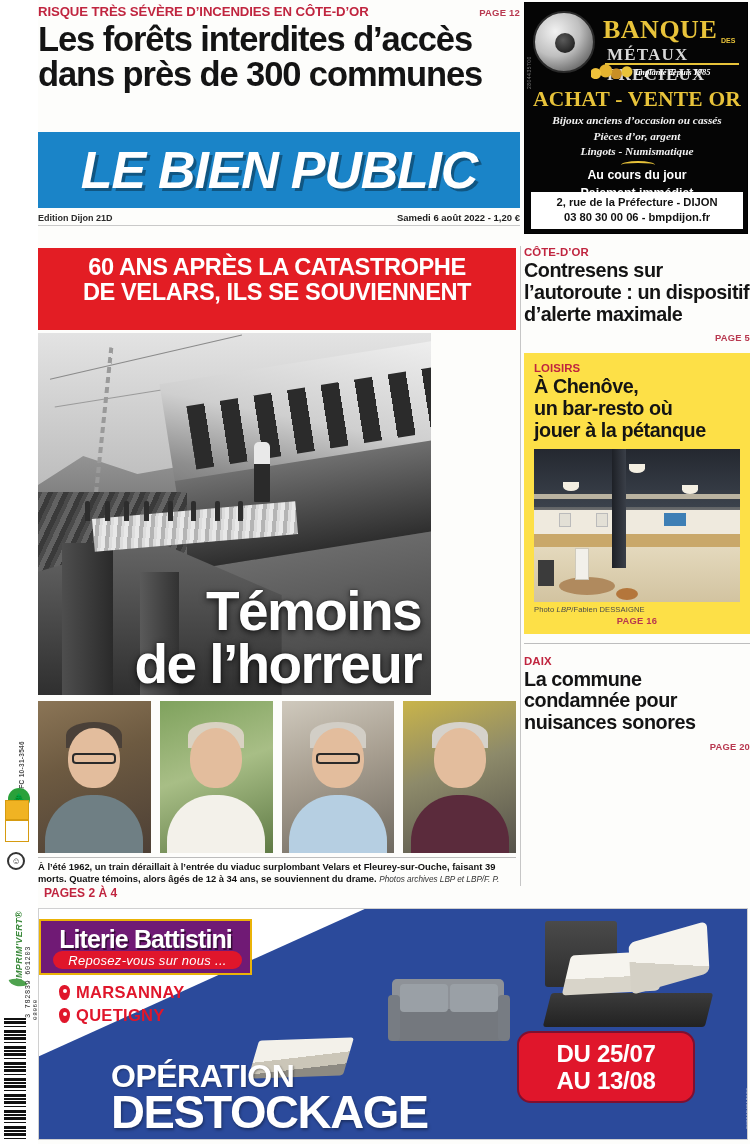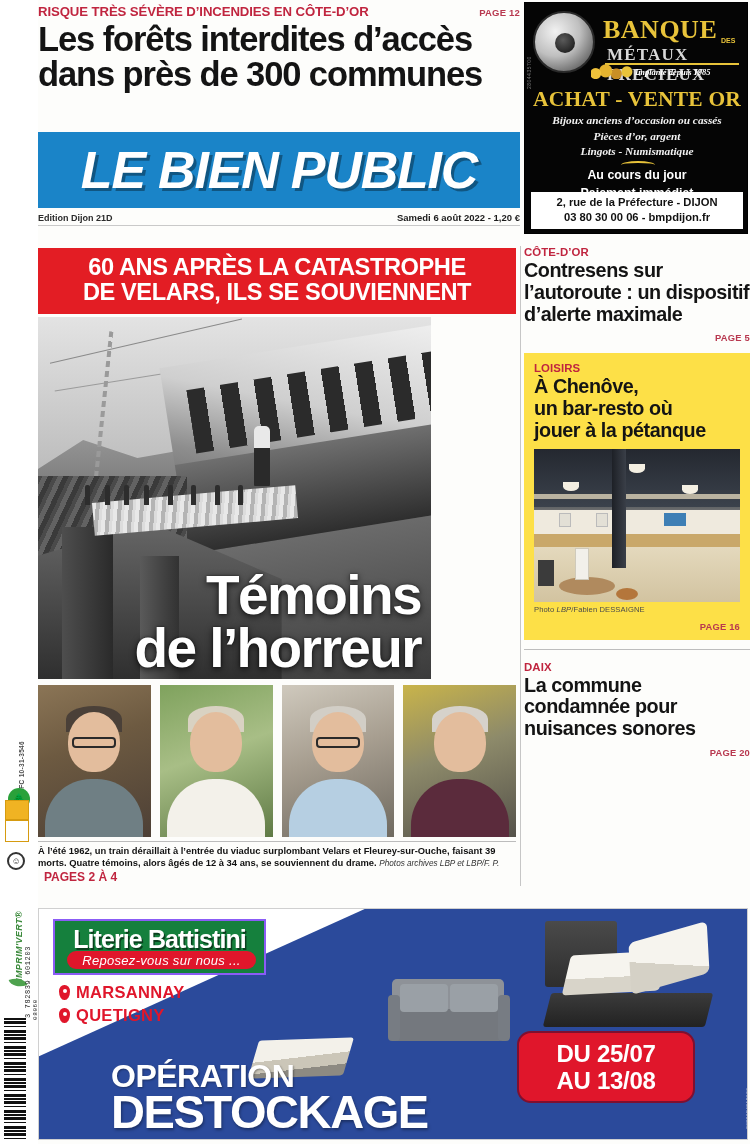--- a/index.html
+++ b/index.html
@@ -236,21 +236,21 @@
   }
   .edition { font-size: 9px; font-weight: 700; color: #2b2b2b; }
   .issue { font-size: 9.5px; font-weight: 700; color: #1b1b1b; }
 
   
   .lead {
     position: absolute; left: 0px; top: 248px;
     width: 478px;
   }
   .red-banner {
-    width: 478px; padding: 7px 10px 8px;
+    width: 478px; padding: 7px 10px 24px;
     background: #e31d24;
     color: #ffffff; text-align: center;
     font-size: 23.6px; font-weight: 700; line-height: 1.08;
     letter-spacing: -.4px;
   }
   .lead-photo {
     position: relative;
     width: 393px; height: 362px;
     margin-top: 3px;
     overflow: hidden;
@@ -486,22 +486,22 @@
     position: absolute; top: 42%;
     width: 12px; height: 14px; background: #e3e0d6;
     border: 1px solid #bbb;
   }
   .photo-credit {
     font-size: 7.6px; color: #4a4a4a; margin-top: 3px;
     letter-spacing: .1px;
   }
   .photo-credit i { font-style: italic; }
   .loisirs-page {
-    text-align: right; font-size: 9.4px; font-weight: 700;
-    color: #b8384f; margin-top: 7px; letter-spacing: .2px;
+    text-align: center; font-size: 9.4px; font-weight: 700;
+    color: #b8384f; margin-top: 1px; letter-spacing: .2px;
   }
   .rail-sep2 {
     margin-top: 9px; border-top: 1px solid #bdbdbd;
   }
   .daix { margin-top: 11px; }
 
   
   .bottom-ad {
     position: absolute; left: 0px; top: 908px;
     width: 710px; height: 232px;
@@ -513,24 +513,24 @@
     position: absolute; left: 0; top: 0; width: 100%; height: 100%;
     background: #2b4a9b;
     clip-path: polygon(100% 0, 100% 100%, 0 100%, 0 64%, 46% 0);
   }
   .ba-side-code {
     position: absolute; right: 2px; top: 150px;
     width: 70px; transform: rotate(-90deg); transform-origin: right top;
     font-size: 5px; color: #b9c4e0; letter-spacing: .4px;
   }
   .logo-box {
-    position: absolute; left: 14px; top: 10px;
+    position: absolute; left: 0; top: 10px;
     width: 213px; height: 56px;
-    background: #15803d;
-    border: 2px solid #8b5cf6;
+    background: #701a75;
+    border: 2px solid #eab308;
   }
   .logo-name {
     position: absolute; left: 0; top: 4px; width: 100%;
     text-align: center;
     font-size: 25px; font-weight: 700; color: #ffffff;
     letter-spacing: -.9px;
     text-shadow: 1.5px 1.5px 0 rgba(0,0,0,.5);
     font-family: "Liberation Sans", sans-serif;
   }
   .logo-pill {

